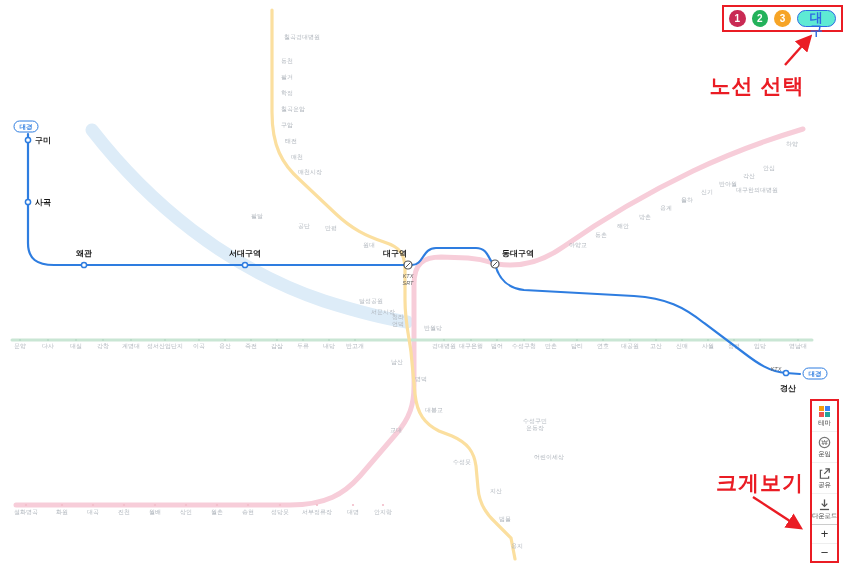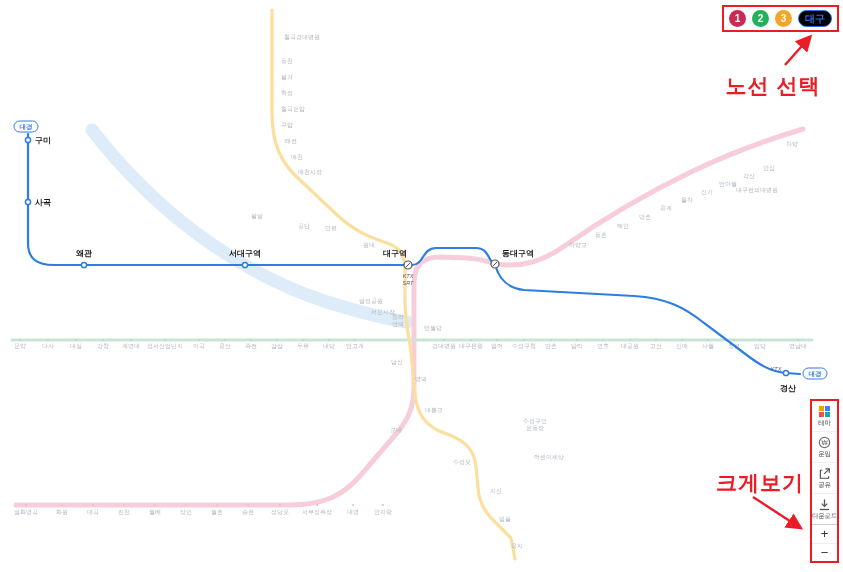--- a/index.html
+++ b/index.html
@@ -5,40 +5,40 @@
   html,body{margin:0;padding:0;background:#fff;}
   .stage{position:relative;width:843px;height:572px;background:#fff;overflow:hidden;
          font-family:"Liberation Sans",sans-serif;}
   #map-svg{position:absolute;left:0;top:0;}
 
   
   .line-toolbar{position:absolute;left:722px;top:5px;height:27px;border:2px solid #ea1c24;
     background:#fff;display:flex;align-items:center;gap:6px;padding:0 5px;box-sizing:border-box;z-index:5;}
   .circle-btn{width:17px;height:17px;border-radius:50%;border:none;color:#fff;font-size:10px;
     font-weight:bold;line-height:17px;text-align:center;padding:0;cursor:pointer;font-family:inherit;}
-  .pill-btn{height:17px;min-width:32px;border-radius:9px;background:#000000;border:1.5px solid;
-    font-size:10px;font-weight:bold;padding:0 6px;cursor:pointer;font-family:inherit;line-height:13px;}
+  .pill-btn{height:17px;min-width:32px;border-radius:9px;background:#5eead4;border:1.5px solid;
+    font-size:13px;font-weight:bold;padding:0 6px;cursor:pointer;font-family:inherit;line-height:13px;}
 
   
   .side-toolbar{position:absolute;left:810px;top:399px;width:29px;border:2px solid #ea1c24;
     background:#fff;display:flex;flex-direction:column;box-sizing:border-box;z-index:5;}
   .tool-item{display:flex;flex-direction:column;align-items:center;padding:4px 0 3px;cursor:pointer;background:#fff;}
   .tool-item + .tool-item{border-top:1px solid #f0f0f0;}
   .t-icon{width:13px;height:13px;display:flex;align-items:center;justify-content:center;}
   .t-label{font-size:6.5px;color:#444;letter-spacing:-0.3px;white-space:nowrap;margin-top:1px;}
   .theme-grid{display:grid;grid-template-columns:5px 5px;grid-auto-rows:5px;gap:1px;}
   .sq1{background:#f59e0b}.sq2{background:#3b82f6}.sq3{background:#ef5350}.sq4{background:#26a69a}
   .zoom-box{border-top:1px solid #ccc;display:flex;flex-direction:column;}
   .zoom-btn{height:18px;border:none;background:#fff;font-size:13px;color:#333;cursor:pointer;
     padding:0;font-family:inherit;line-height:18px;}
   .zoom-btn + .zoom-btn{border-top:1px solid #eee;}
 
   
   .ann{position:absolute;font-weight:800;font-size:21px;letter-spacing:1px;z-index:4;text-align:center;}
-  #ann-line{left:710px;top:72px;width:126px;}
+  #ann-line{left:694px;top:72px;width:126px;}
   #ann-zoom{left:697px;top:469px;width:126px;}
 </style>
 </head>
 <body>
 
 <div class="stage">
 
   <svg id="map-svg" width="843" height="572" viewBox="0 0 843 572">
       <g>
         <path d="M 92,130 C 148,202 226,268 324,301 C 362,313 388,319 407,322" stroke="#ddecf8" stroke-width="13" fill="none" stroke-linecap="round"></path>

